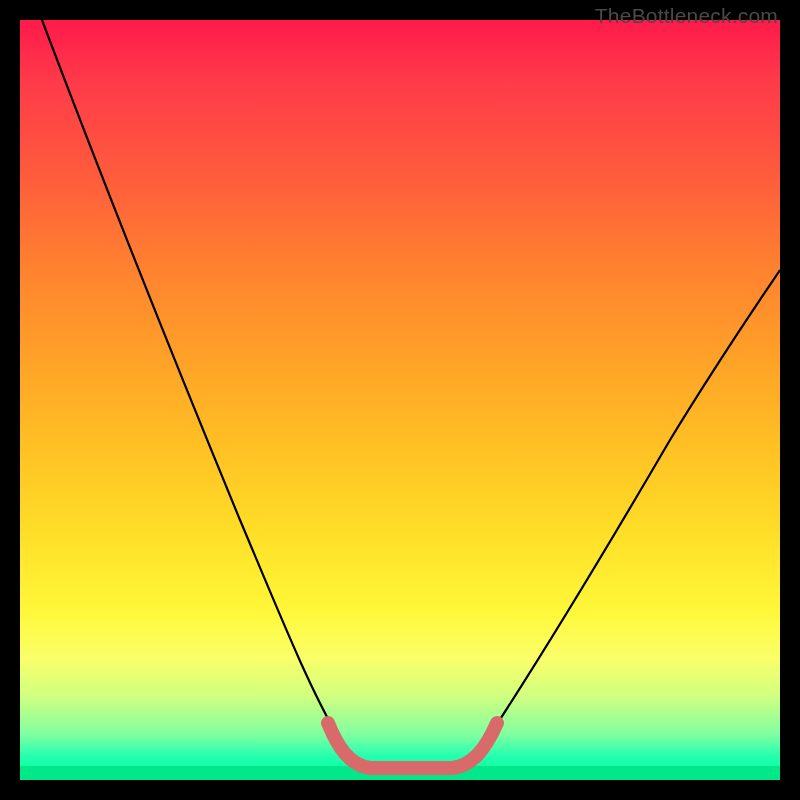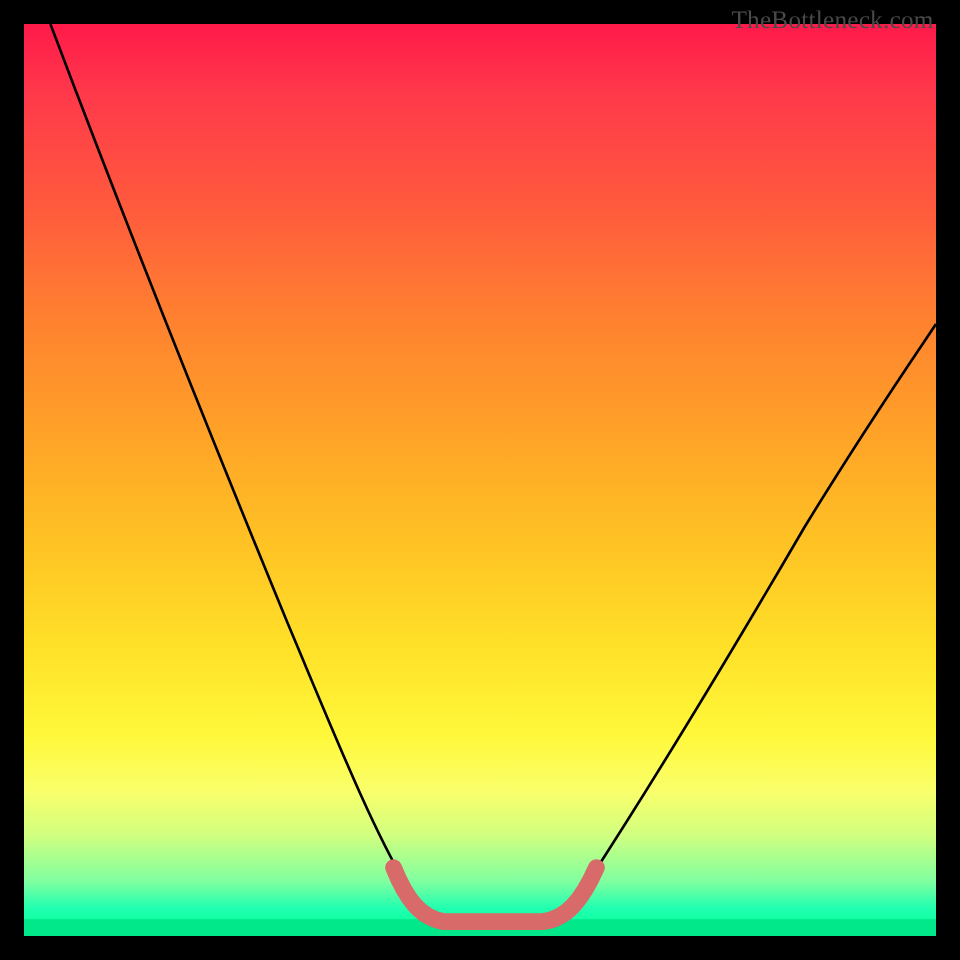--- a/index.html
+++ b/index.html
@@ -11,21 +11,20 @@
     position: relative;
     font-family: Arial, Helvetica, sans-serif;
   }
   .frame {
     position: absolute;
     top: 0;
     left: 0;
     width: 800px;
     height: 800px;
     background: #000;
-    font-family: Liberation Serif, serif;
   }
   .plot-area {
     position: absolute;
     top: 20px;
     left: 20px;
     width: 760px;
     height: 760px;
     overflow: hidden;
   }
   .gradient {

